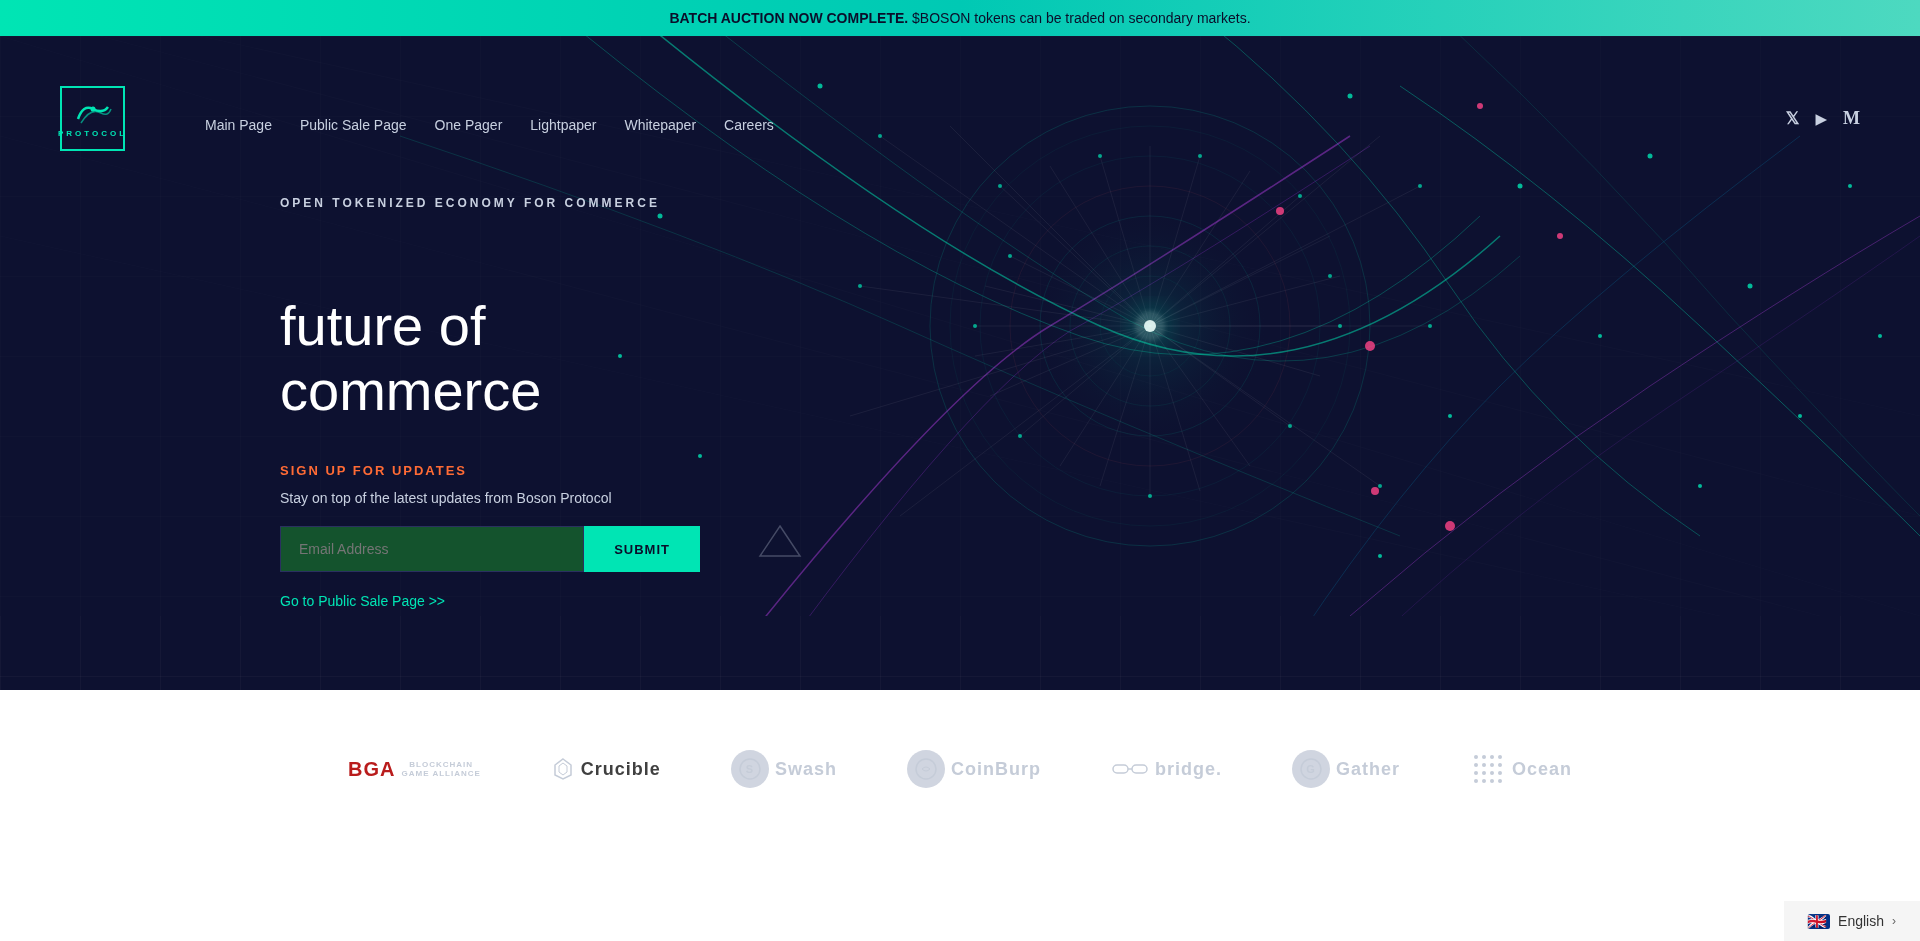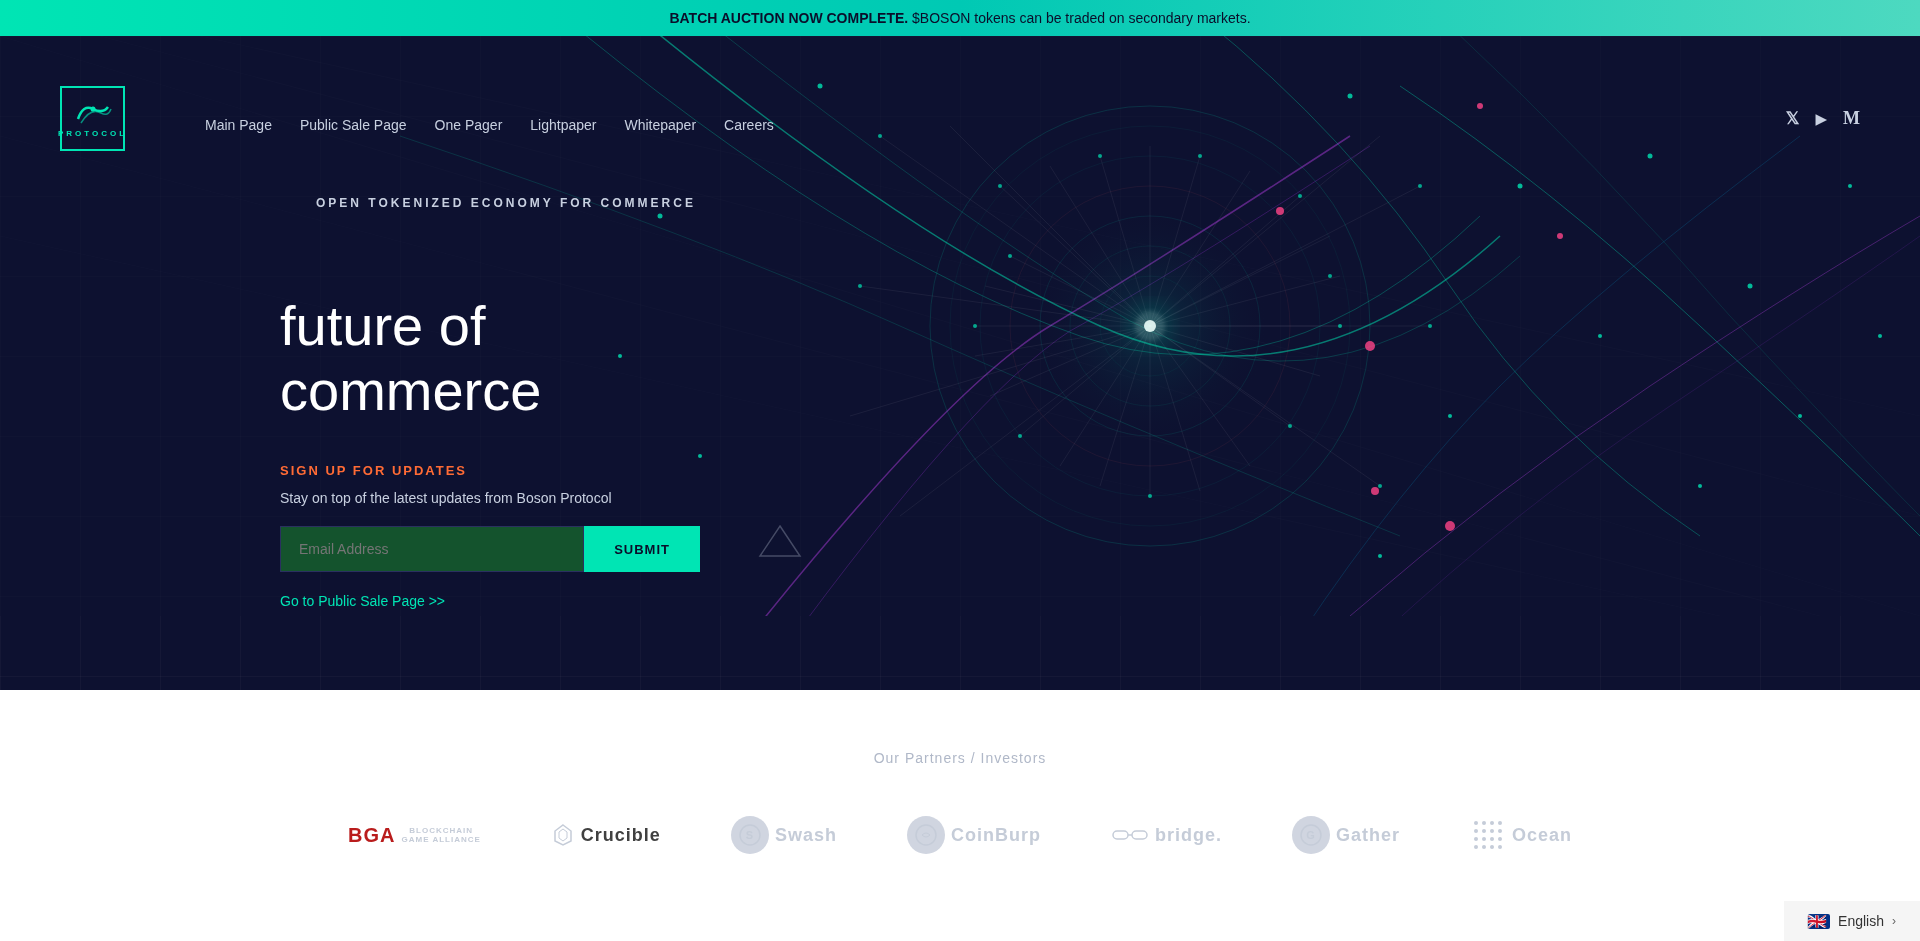--- a/index.html
+++ b/index.html
@@ -120,21 +120,20 @@
       padding: 160px 60px 80px 280px;
       max-width: 800px;
     }
     .hero-subtitle {
       color: #c8d0e0;
       font-size: 12px;
       letter-spacing: 3px;
       font-weight: 600;
       text-transform: uppercase;
       margin-bottom: 20px;
-      margin-left: 36px;
     }
     .hero-title {
       color: #ffffff;
       font-size: 56px;
       font-weight: 300;
       line-height: 1.15;
       margin-bottom: 40px;
     }
     .signup-label {
       color: #ff6b35;
@@ -462,21 +461,20 @@
       <input class="email-input" type="email" placeholder="Email Address" style="">
       <button class="submit-btn" type="submit">SUBMIT</button>
     </form>
 
     <a class="sale-link">Go to Public Sale Page &gt;&gt;</a>
   </div>
 
 </div>
 
 <div class="partners-section">
-  <div class="partners-title">Our Partners / Investors</div>
 
   <div class="partners-row">
 
     <div class="partner-logo">
       <span style="font-size:20px; color:#b91c1c; font-weight:800;">BGA</span>
       <span style="font-size:8px; color:#c5ccd8; letter-spacing:1px;">BLOCKCHAIN<br>GAME ALLIANCE</span>
     </div>
 
     <div class="partner-logo">
       <svg width="24" height="24" viewBox="0 0 24 24">

